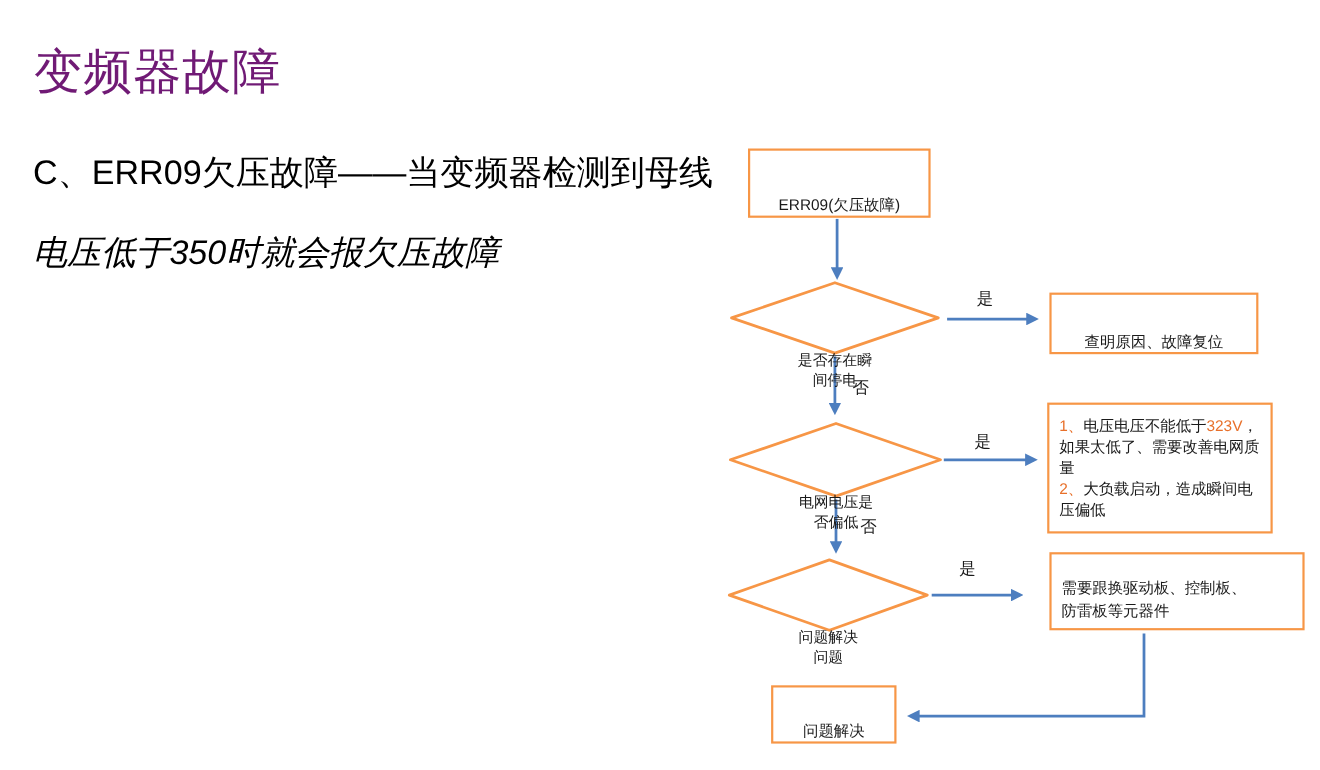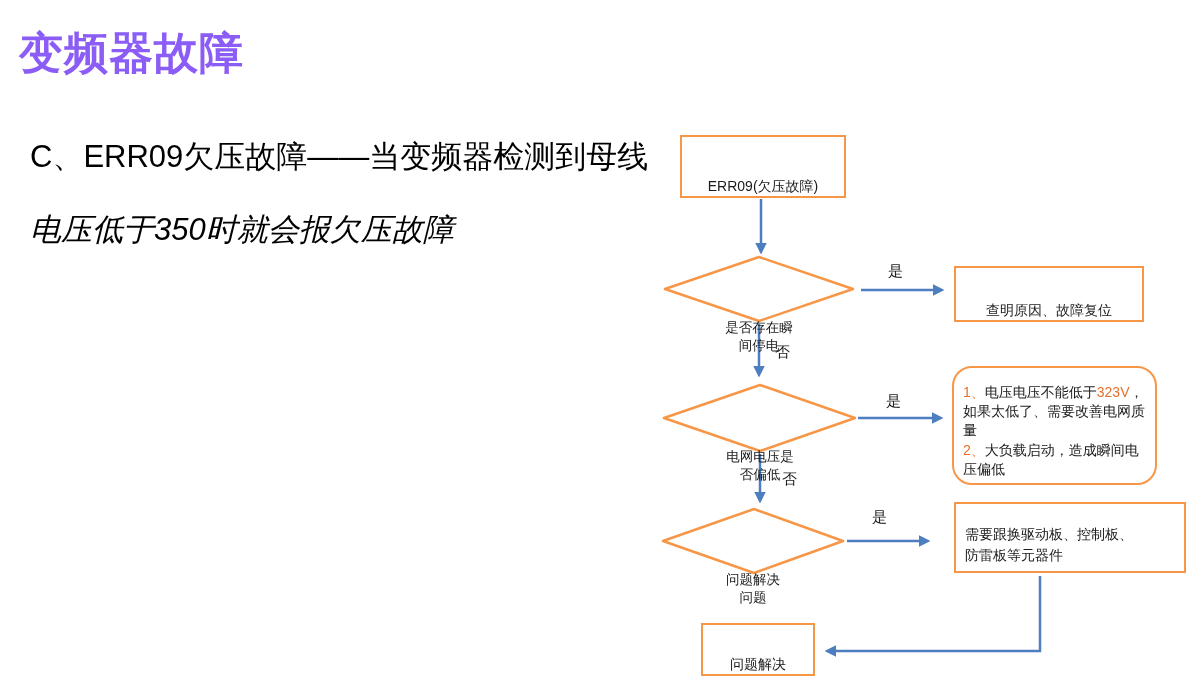--- a/index.html
+++ b/index.html
@@ -5,22 +5,22 @@
   html,body{margin:0;padding:0;background:#ffffff;}
   body{
     width:1200px;height:700px;position:relative;overflow:hidden;
     font-family:"Liberation Sans","DejaVu Sans",sans-serif;
     color:#1a1a1a;
   }
   .slide{position:absolute;inset:0;background:#ffffff;}
 
   
   .slide-title{
-    position:absolute;left:19px;top:24px;margin:0;
-    font-size:44px;font-weight:700;color:#8b5cf6;letter-spacing:1px;
+    position:absolute;left:19px;top:24px;margin:12px;
+    font-size:44px;font-weight:400;color:#701a75;letter-spacing:1px;
   }
 
   
   .body-line{position:absolute;left:30px;font-size:31px;color:#000;white-space:nowrap;}
   .body-line.l1{top:136px;}
   .body-line.l2{top:209px;font-style:italic;}
 
   
   svg.layer{position:absolute;left:0;top:0;width:1200px;height:700px;}
   .diamond{fill:#ffffff;stroke:#F79646;stroke-width:2.5;stroke-linejoin:round;}
@@ -30,21 +30,21 @@
   .fbox{
     position:absolute;box-sizing:border-box;background:#ffffff;
     border:2px solid #F79646;font-size:14px;color:#1a1a1a;
     display:flex;align-items:flex-end;justify-content:center;text-align:center;
   }
   .fbox.left{justify-content:flex-start;text-align:left;padding:4px 9px;}
   .preline{white-space:pre-line;}
 
   .start-box{left:680px;top:135px;width:166px;height:63px;}
   .result-box-1{left:954px;top:266px;width:190px;height:56px;}
-  .result-box-2{left:952px;top:366px;width:205px;height:119px;font-size:14px;line-height:1.37;align-items:flex-end;border-radius:20px;}
+  .result-box-2{left:952px;top:366px;width:205px;height:119px;font-size:14px;line-height:1.37;align-items:center;}
   .result-box-3{left:954px;top:502px;width:232px;height:71px;line-height:1.55;}
   .end-box{left:701px;top:623px;width:114px;height:53px;}
 
   .hl{color:#E8702A;}
 
   
   .dlabel{
     position:absolute;width:96px;text-align:center;font-size:13.5px;
     line-height:1.3;color:#1a1a1a;margin-top:48px;
   }

